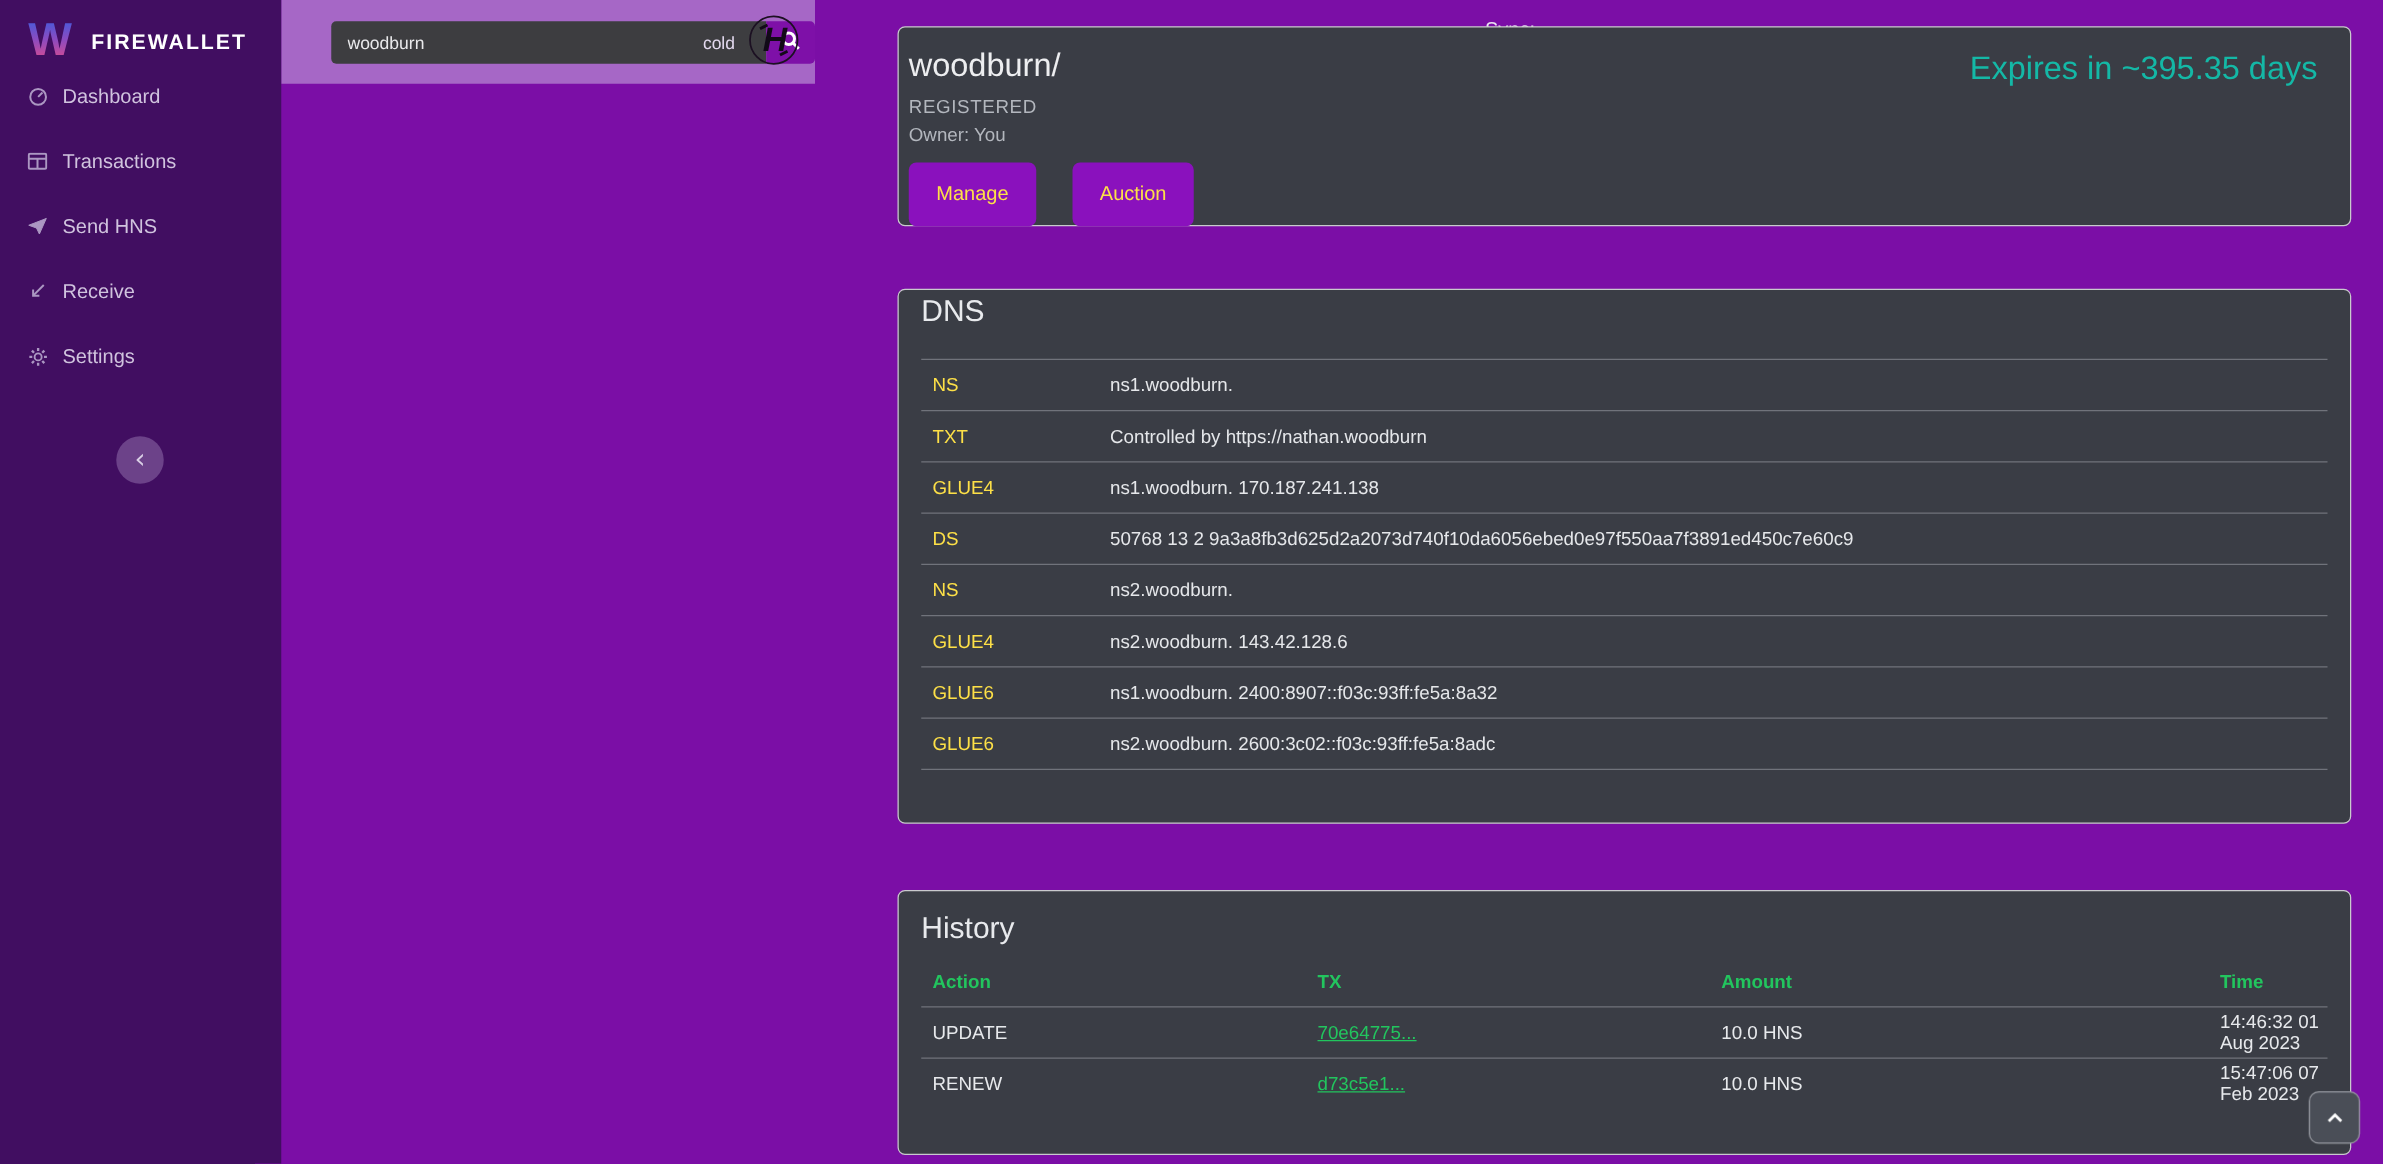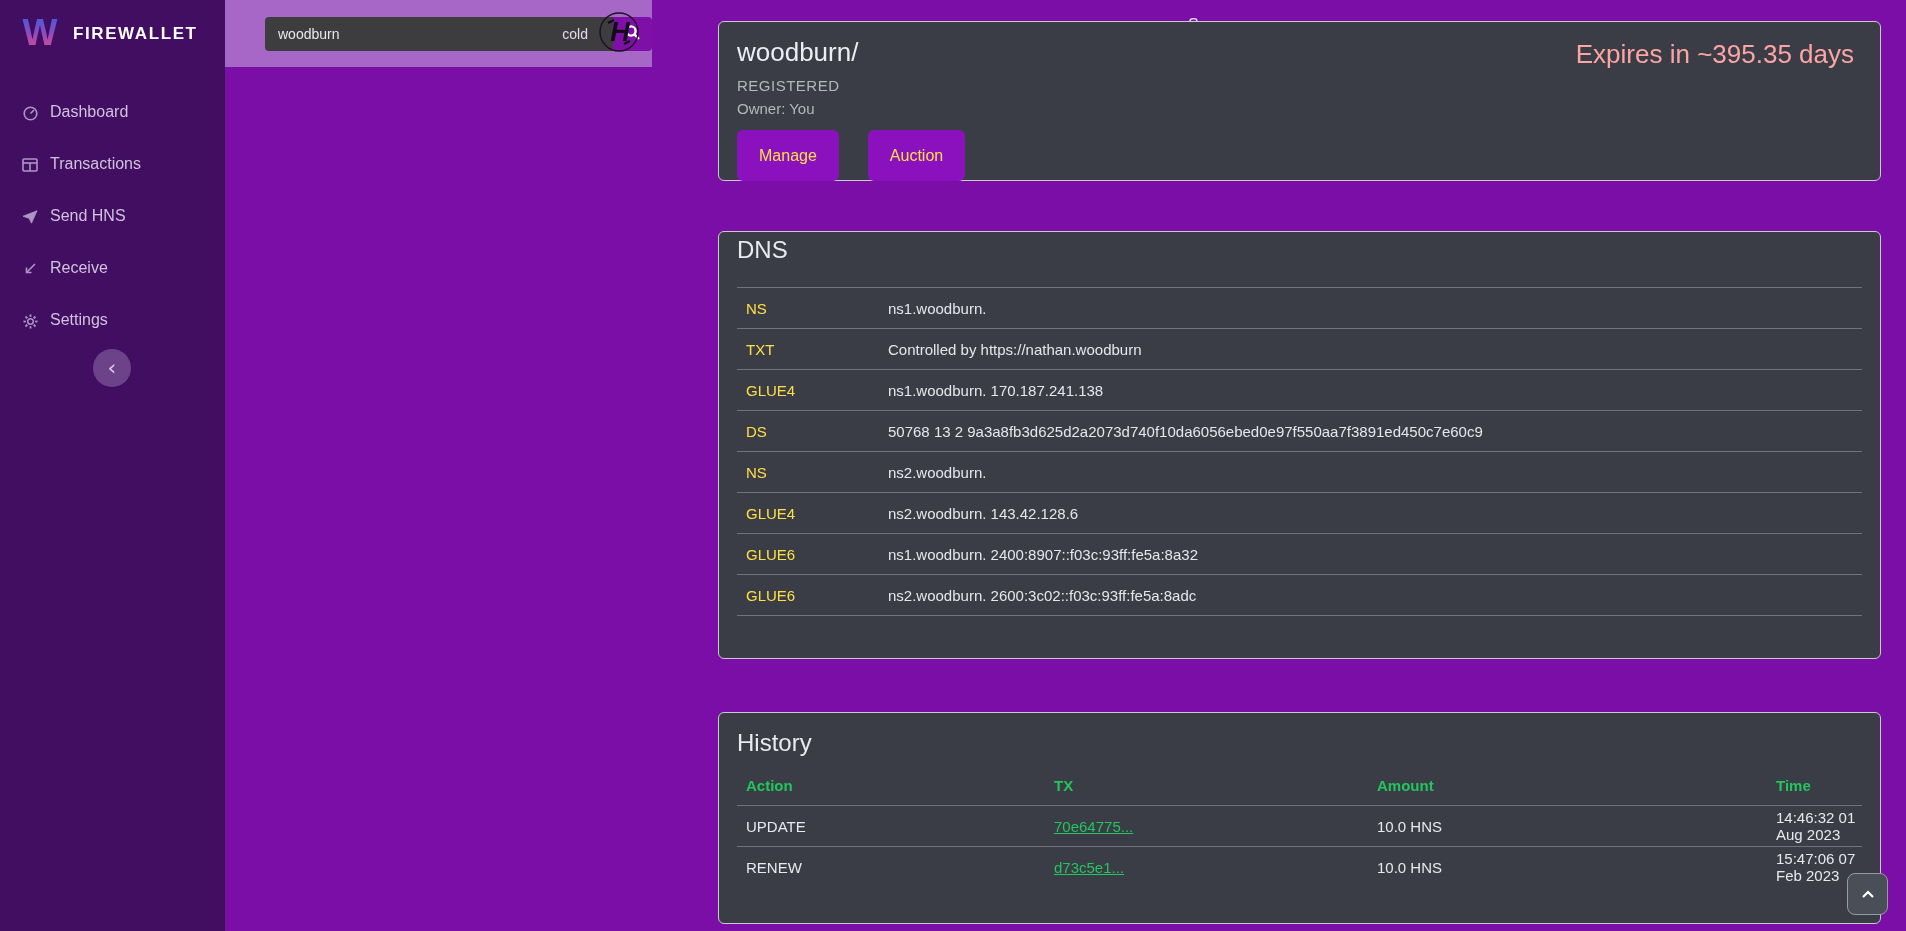--- a/index.html
+++ b/index.html
@@ -9,21 +9,21 @@
     font-family:"Liberation Sans", sans-serif;
     background:#7b0ea6;
   }
   .app { display:flex; width:100%; height:100%; }
 
   
   .sidebar { width:225px; min-width:225px; background:#410e61; position:relative; z-index:2; }
   .brand { height:67px; display:flex; align-items:center; gap:13px; padding:0 20px; cursor:pointer; }
   .brand-name { color:#ffffff; font-weight:bold; font-size:17px; letter-spacing:1.6px; }
   .nav { padding-top:2px; }
-  .nav-item { display:flex; align-items:flex-end; gap:11px; height:52px; padding:0 21px; color:#d0c3de; font-size:16px; cursor:pointer; }
+  .nav-item { display:flex; align-items:flex-start; gap:11px; height:52px; padding:0 21px; color:#d0c3de; font-size:16px; cursor:pointer; }
   .nav-icon { width:18px; height:16px; display:flex; align-items:center; justify-content:center; color:#ab97c2; }
   .nav-icon svg { display:block; }
   .collapse-btn { position:absolute; left:93px; top:349px; width:38px; height:38px; border-radius:50%;
     background:#6c4289; border:none; color:#d9cfe5; font-size:22px; line-height:36px; text-align:center;
     cursor:pointer; padding:0; font-family:"DejaVu Sans", sans-serif; }
 
   
   .content { flex:1; display:flex; flex-direction:row; min-width:0;gap:44px; }
   .topbar { height:67px; min-height:67px; background:#a667c6; position:relative; display:flex; align-items:center; }
   .search { display:flex; margin-left:40px; height:34px; }
@@ -31,28 +31,28 @@
     border-radius:4px 0 0 4px; outline:none; font-family:"Liberation Sans", sans-serif; }
   .search-btn { width:39px; background:#7e10a8; border:none; border-radius:0 4px 4px 0; color:#ffffff;
     display:flex; align-items:center; justify-content:center; cursor:pointer; }
   .sync { position:absolute; left:963px; color:#eae2f2; font-size:16px; }
   .wallet { position:absolute; right:12px; display:flex; align-items:center; gap:10px; color:#e3d9ee; font-size:14px; cursor:pointer; }
 
   
   .main { flex:1; padding:21px 25px 0 22px; overflow:hidden; }
   .card { background:#3a3d45; border:1px solid #c9cacd; border-radius:6px; position:relative; }
 
-  .domain-card { height:160px; padding:15px 18px; }
+  .domain-card { height:160px; padding:15px 8px; }
   .domain-title { margin:0; color:#edeef0; font-size:26px; font-weight:500; }
   .domain-status { margin-top:9px; color:#b3b7be; font-size:15px; letter-spacing:.5px; }
   .domain-owner { margin-top:6px; color:#b3b7be; font-size:15px; }
   .btn-row { margin-top:13px; display:flex; gap:29px; }
   .btn-purple { background:#8a11bd; color:#fde047; border:none; border-radius:6px; height:51px; padding:0 22px;
     font-size:16px; cursor:pointer; font-family:"Liberation Sans", sans-serif; }
-  .expires { position:absolute; top:17px; right:26px; font-size:26px; color:#fca5a5; }
+  .expires { position:absolute; top:17px; right:26px; font-size:26px; color:#14b8a6; }
 
   .section-title { margin:0; color:#e8eaed; font-size:24px; font-weight:400; }
 
   .dns-card { margin-top:50px; height:428px; padding:4px 18px; }
   .dns-table { margin-top:23px; border-bottom:1px solid #70737b; }
   .dns-row { display:flex; height:41px; align-items:center; border-top:1px solid #70737b; font-size:15px; }
   .dns-type { width:151px; padding-left:9px; color:#fde047; flex:none; }
   .dns-value { color:#e5e7ea; }
 
   .history-card { margin-top:53px; height:212px; padding:16px 18px; }

